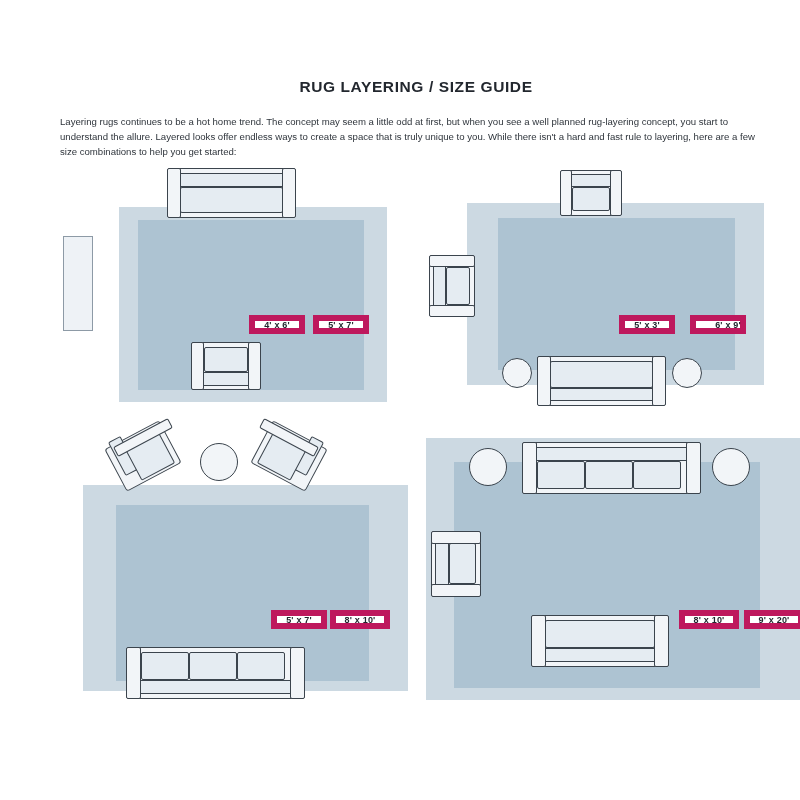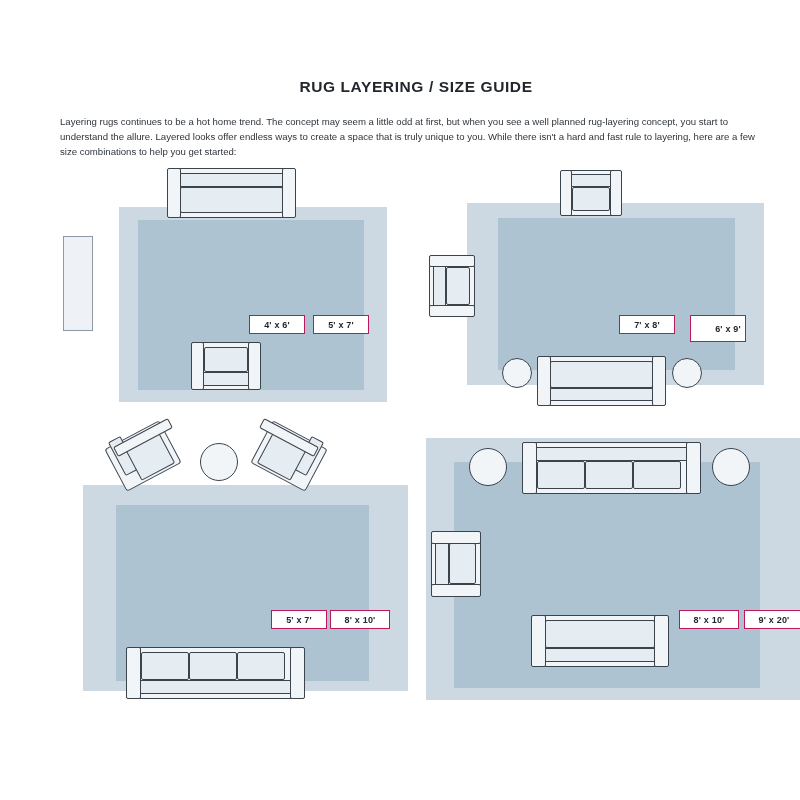--- a/index.html
+++ b/index.html
@@ -47,21 +47,21 @@
     position: absolute;
     background: #ccd9e2;
   }
   .rug-inner {
     position: absolute;
     background: #adc3d2;
   }
   .label {
     position: absolute;
     background: #ffffff;
-    border: 1px solid #be185d;
+    border: 6px solid #be185d;
     font-size: 9px;
     font-weight: bold;
     letter-spacing: 0.2px;
     color: #22272e;
     display: flex;
     align-items: center;
     justify-content: center;
     box-sizing: border-box;
     white-space: nowrap;
   }
@@ -141,22 +141,22 @@
 
     <div class="fur r3" style="left:113px; top:196px; width:129px; height:50px;"></div>
     <div class="fur cushion r2" style="left:120px; top:228px; width:115px; height:13px;"></div>
     <div class="fur cushion r2" style="left:126px; top:201px; width:103px; height:27px;"></div>
     <div class="fur r2" style="left:113px; top:196px; width:14px; height:50px;"></div>
     <div class="fur r2" style="left:228px; top:196px; width:14px; height:50px;"></div>
 
     <div class="fur round" style="left:78px; top:198px; width:30px; height:30px;"></div>
     <div class="fur round" style="left:248px; top:198px; width:30px; height:30px;"></div>
 
-    <div class="label" style="left:195px; top:155px; width:56px; height:19px;">7' x 8'</div>
-    <div class="label" style="left:266px; top:155px; width:56px; height:27px;padding-left:20px;">6' x 9'</div>
+    <div class="label" style="left:195px; top:155px; width:56px; height:19px;">5' x 3'</div>
+    <div class="label" style="left:266px; top:155px; width:56px; height:19px;padding-left:20px;">6' x 9'</div>
   </div>
 
   <div class="diagram" style="left:52px; top:425px; width:345px; height:275px;">
 
     <div class="rug-outer" style="left:15px; top:60px; width:325px; height:206px;"></div>
 
     <div class="rug-inner" style="left:48px; top:80px; width:253px; height:176px;"></div>
 
     <div class="fur r3" style="left:44px; top:7px; width:62px; height:48px; transform: rotate(-28deg); transform-origin: center;"></div>
     <div class="fur cushion r2" style="left:48px; top:12px; width:14px; height:38px; transform: rotate(-28deg); transform-origin: center;"></div>

